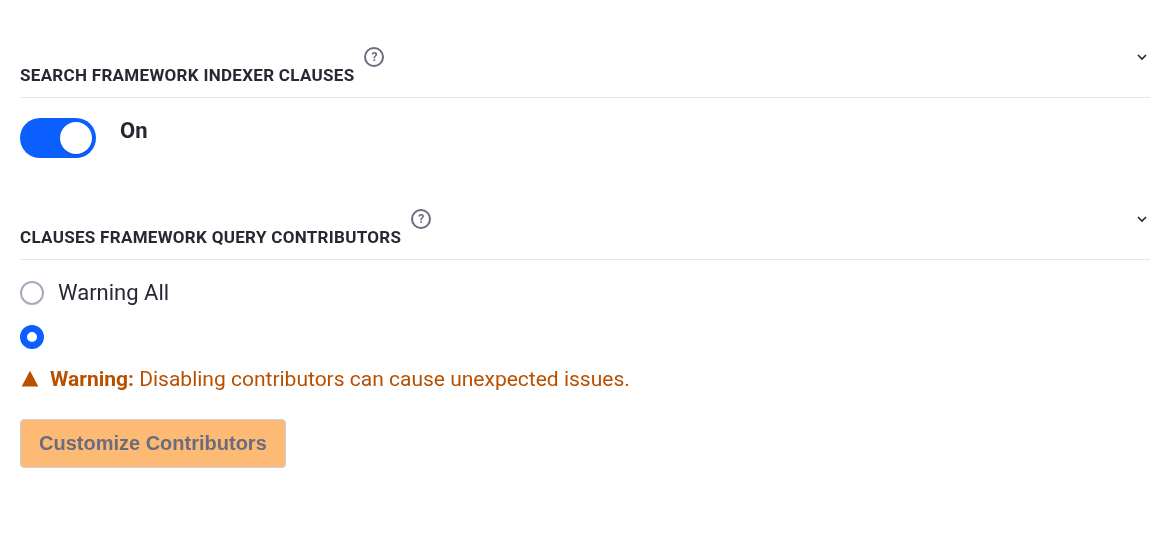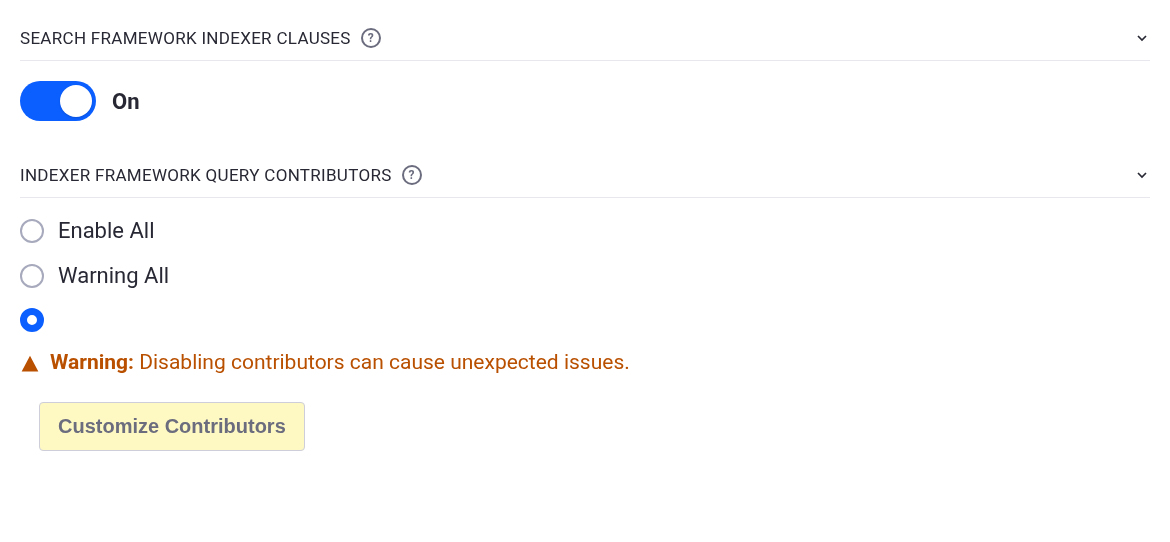--- a/index.html
+++ b/index.html
@@ -18,23 +18,24 @@
       border-bottom: 1px solid #e7e7ed;
       margin-bottom: 20px;
     }
     .section-title-wrap {
       display: flex;
       align-items: center;
       gap: 10px;
     }
     .section-title {
       font-size: 17px;
-      font-weight: 400;
+      font-weight: 700;
       letter-spacing: 0.3px;
       color: #272833;
+      margin-top: 37px;
     }
     .help-icon {
       display: inline-flex;
       align-items: center;
       justify-content: center;
       width: 20px;
       height: 20px;
       border: 2px solid #6b6c7e;
       border-radius: 50%;
       color: #6b6c7e;
@@ -49,23 +50,22 @@
     }
     .chevron-down svg {
       width: 100%;
       height: 100%;
       stroke: #272833;
       stroke-width: 2.5;
       fill: none;
     }
     .toggle-row {
       display: flex;
-      align-items: center;
-      gap: 16px;
-      margin-bottom: 36px;
+      gap: 24px;
+      margin-bottom: 24px;
     }
     .toggle {
       position: relative;
       width: 76px;
       height: 40px;
       background: #0b5fff;
       border-radius: 20px;
       cursor: pointer;
     }
     .toggle-knob {
@@ -107,21 +107,21 @@
     .radio-circle.selected {
       border-color: #0b5fff;
       border-width: 7px;
     }
     .radio-label {
       font-size: 22px;
       color: #272833;
     }
     .warning-row {
       display: flex;
-      align-items: flex-end;
+      align-items: center;
       gap: 10px;
       margin-bottom: 28px;
       color: #b95000;
       font-size: 21px;
     }
     .warning-icon {
       width: 20px;
       height: 20px;
     }
     .warning-icon svg {
@@ -130,26 +130,25 @@
       fill: #b95000;
     }
     .warning-bold {
       font-weight: 700;
     }
     .customize-btn {
       display: inline-block;
       padding: 12px 18px;
       border: 1px solid #cdced9;
       border-radius: 4px;
-      background: #fef9c3;
+      background: #fdba74;
       color: #6b6c7e;
       font-size: 20px;
       font-weight: 600;
       cursor: pointer;
-      margin-left: 19px;
     }
   </style>
 </head>
 <body>
 
 
 
 
 <div class="section-header">
   <div class="section-title-wrap">
@@ -166,35 +165,31 @@
 <div class="toggle-row">
   <div class="toggle">
     <div class="toggle-knob"></div>
   </div>
   <span class="toggle-label">On</span>
 </div>
 
 
 <div class="section-header">
   <div class="section-title-wrap">
-    <span class="section-title">INDEXER FRAMEWORK QUERY CONTRIBUTORS</span>
+    <span class="section-title">CLAUSES FRAMEWORK QUERY CONTRIBUTORS</span>
     <span class="help-icon">?</span>
   </div>
   <span class="chevron-down">
     <svg viewBox="0 0 24 24">
         <polyline points="6 9 12 15 18 9"></polyline>
       </svg>
   </span>
 </div>
 
 <div class="radio-group">
-  <div class="radio-item">
-    <span class="radio-circle"></span>
-    <span class="radio-label">Enable All</span>
-  </div>
   <div class="radio-item">
     <span class="radio-circle"></span>
     <span class="radio-label">Warning All</span>
   </div>
   <div class="radio-item">
     <span class="radio-circle selected"></span>
   </div>
 </div>
 
 <div class="warning-row">

